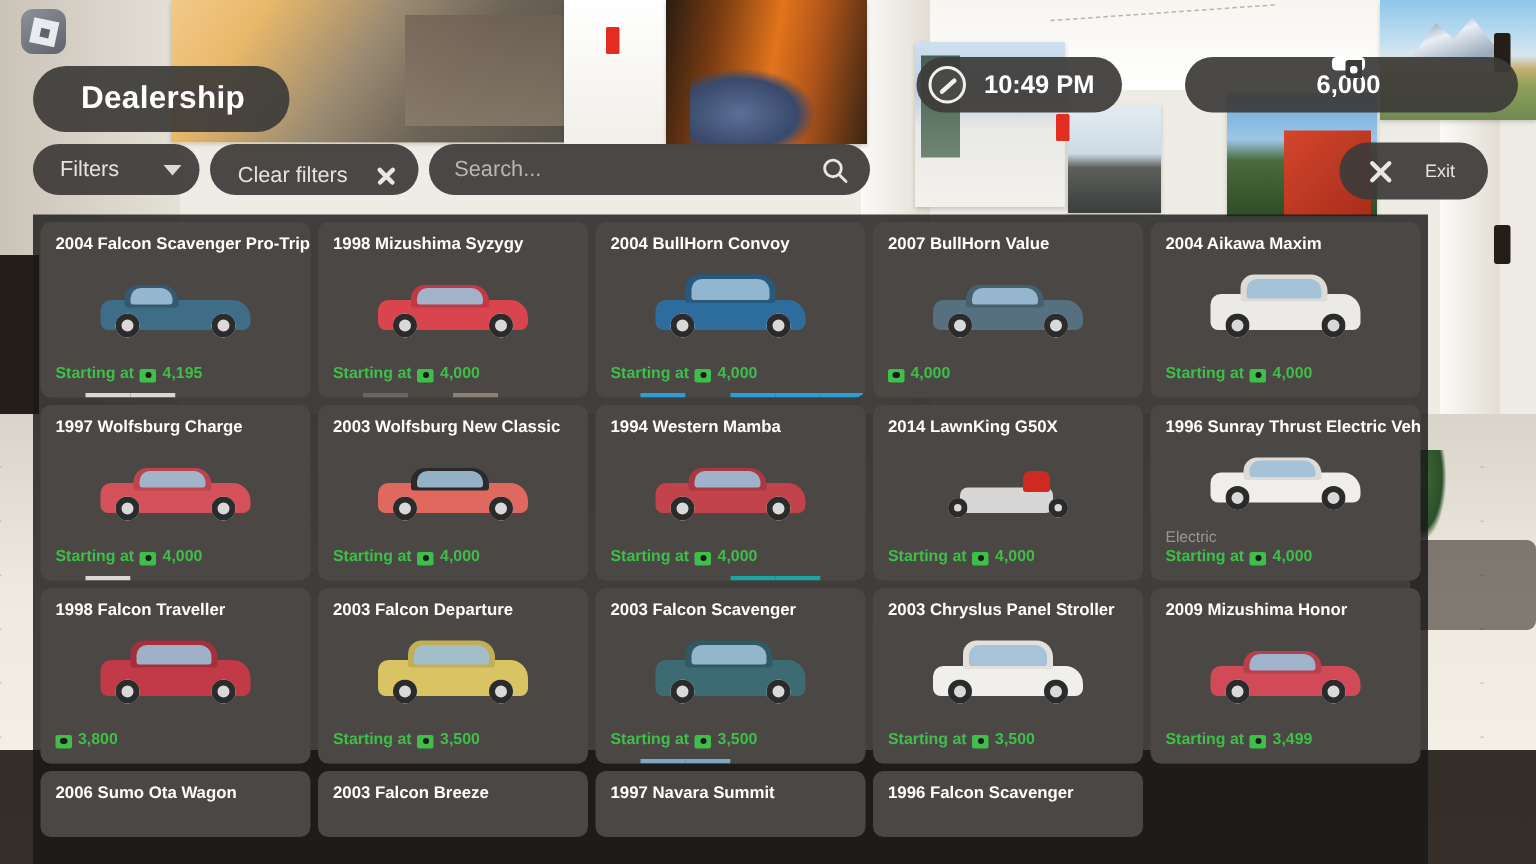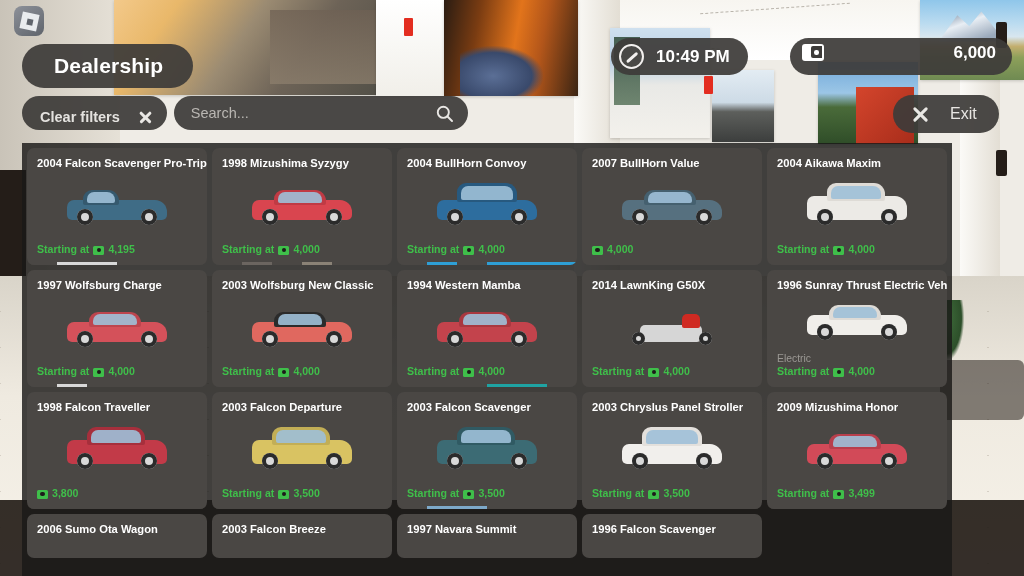--- a/index.html
+++ b/index.html
@@ -127,21 +127,21 @@
   }
   #title-pill .txt { font-size: 21px; font-weight: bold; letter-spacing: .2px; }
 
   #filter-bar { position:absolute; left: 22px; top: 96px; display:flex; gap:7px; align-items:center; }
   .bar-pill {
     background: rgba(61,59,57,.93);
     border-radius: 999px; height: 34px; color:#e4e2df;
     display:flex; align-items:center;
   }
   #filters-btn { padding: 0 12px 0 18px; gap: 30px; font-size: 14.5px; }
-  #clear-filters-btn { padding: 8px 14px 0 18px; gap: 18px; font-size: 14.5px; font-weight: bold; }
+  #clear-filters-btn { padding: 8px 14px 0 18px; gap: 18px; font-size: 14.5px; }
   #search-box { width: 294px; padding: 0 14px 0 17px; justify-content: space-between; }
   #search-input {
     background: transparent; border: 0; outline: none; color: #fdba74;
     font-size: 14.5px; font-family: "Liberation Sans", sans-serif; width: 230px;
   }
   #search-input::placeholder { color: #b9b6b2; }
 
   .chev { width:0;height:0;border-left:6px solid transparent;border-right:6px solid transparent;border-top:7px solid #dcdad7; }
   .xmark { position: relative; width: 15px; height: 15px; }
   .xmark::before, .xmark::after {
@@ -155,34 +155,34 @@
   #time-pill .txt { font-size: 17px; font-weight: bold; }
   .compass {
     width: 25px; height: 25px; border-radius: 50%;
     border: 2px solid #f2f0ee; position: relative; background: rgba(255,255,255,.06);
   }
   .compass::after {
     content:""; position:absolute; left: 3.5px; top: 10px; width: 14px; height: 2.6px;
     background: #f2f0ee; transform: rotate(-42deg); border-radius: 2px;
   }
 
-  #money-pill { left: 790px; top: 38px; width: 222px; height: 37px; padding: 0 16px 8px 12px; justify-content: space-between; }
+  #money-pill { left: 790px; top: 38px; width: 222px; height: 37px; padding: 0 16px 8px 12px; justify-content: space-between; flex-direction: column; }
   #money-pill .txt { font-size: 17px; font-weight: bold; }
   .wallet { width: 22px; height: 17px; background: #fff; border-radius: 3px; position: relative; }
   .wallet::before {
     content:""; position:absolute; right:2px; top:2.4px; width:11px; height:12px;
     background:#3d3b39; border-radius:2px 0 0 2px;
   }
   .wallet::after {
     content:""; position:absolute; right:5.5px; top:6.2px; width:4.4px;height:4.4px;
     background:#fff;border-radius:50%;
   }
 
   #exit-btn { left: 893px; top: 95px; height: 38px; padding: 0 22px 0 18px; gap: 20px; }
-  #exit-btn .txt { font-size: 16px; color:#e8e6e3; }
+  #exit-btn .txt { font-size: 12px; color:#e8e6e3; }
   #exit-btn .xmark { width: 19px; height: 19px; }
   #exit-btn .xmark::before, #exit-btn .xmark::after { width: 19px; height: 3px; top: 8px; }
 
   
   #catalog {
     position: absolute; left: 22px; top: 143px; width: 930px; height: 433px;
     background: rgba(26,24,23,.82); border-radius: 0;
     padding: 5px 5px 0 5px; overflow: hidden;
   }
   #grid { display: grid; grid-template-columns: repeat(5, 1fr); gap: 5px; }
@@ -295,20 +295,24 @@
   <div class="inner">
       <i></i>
     </div>
 </div>
 
 <div id="title-pill" class="pill">
   <span class="txt">Dealership</span>
 </div>
 
 <div id="filter-bar">
+  <div id="filters-btn" class="bar-pill">
+    <span>Filters</span>
+    <span class="chev"></span>
+  </div>
   <div id="clear-filters-btn" class="bar-pill">
     <span>Clear filters</span>
     <span class="xmark"></span>
   </div>
   <div id="search-box" class="bar-pill">
     <input id="search-input" type="text" placeholder="Search..." style="">
     <svg width="19" height="19" viewBox="0 0 24 24" fill="none" stroke="#e9e7e4" stroke-width="2.4">
       <circle cx="10.5" cy="10.5" r="7"></circle>
         <line x1="15.8" y1="15.8" x2="21.5" y2="21.5" stroke-linecap="round"></line>
     </svg>

